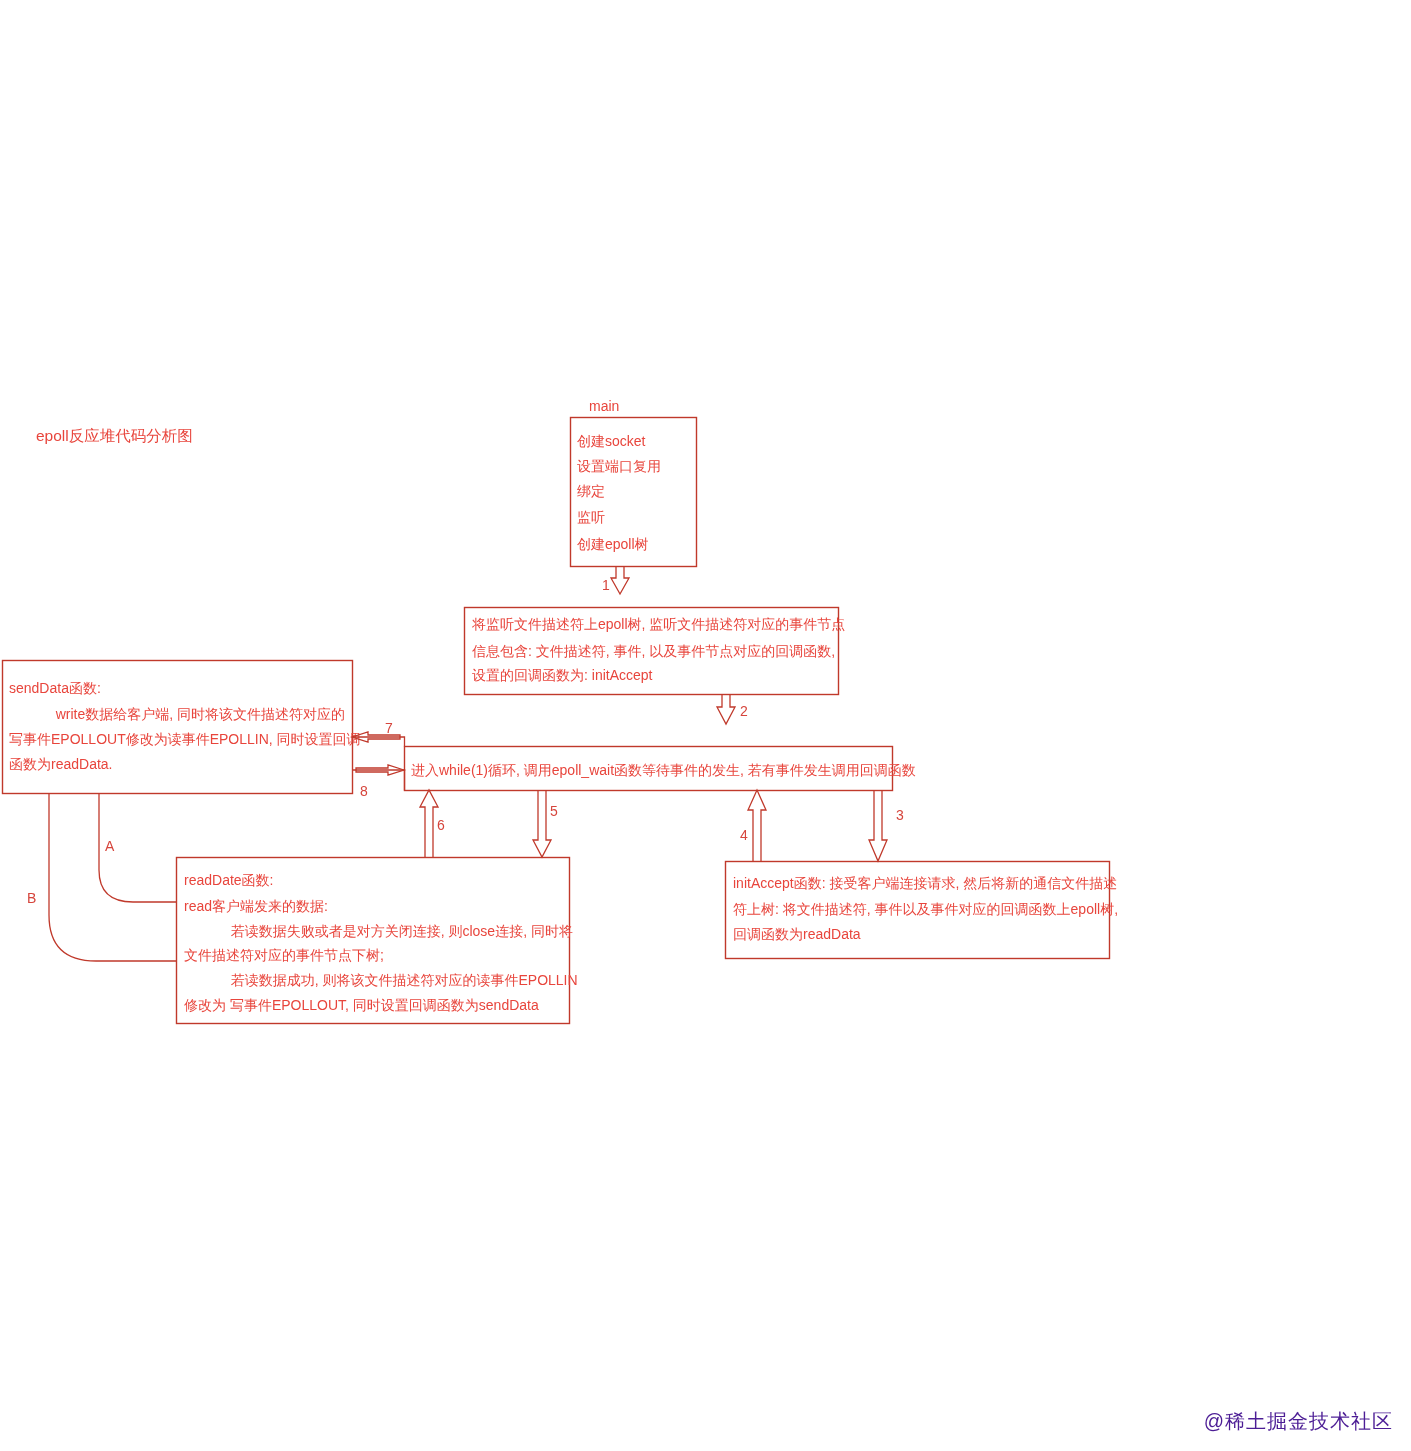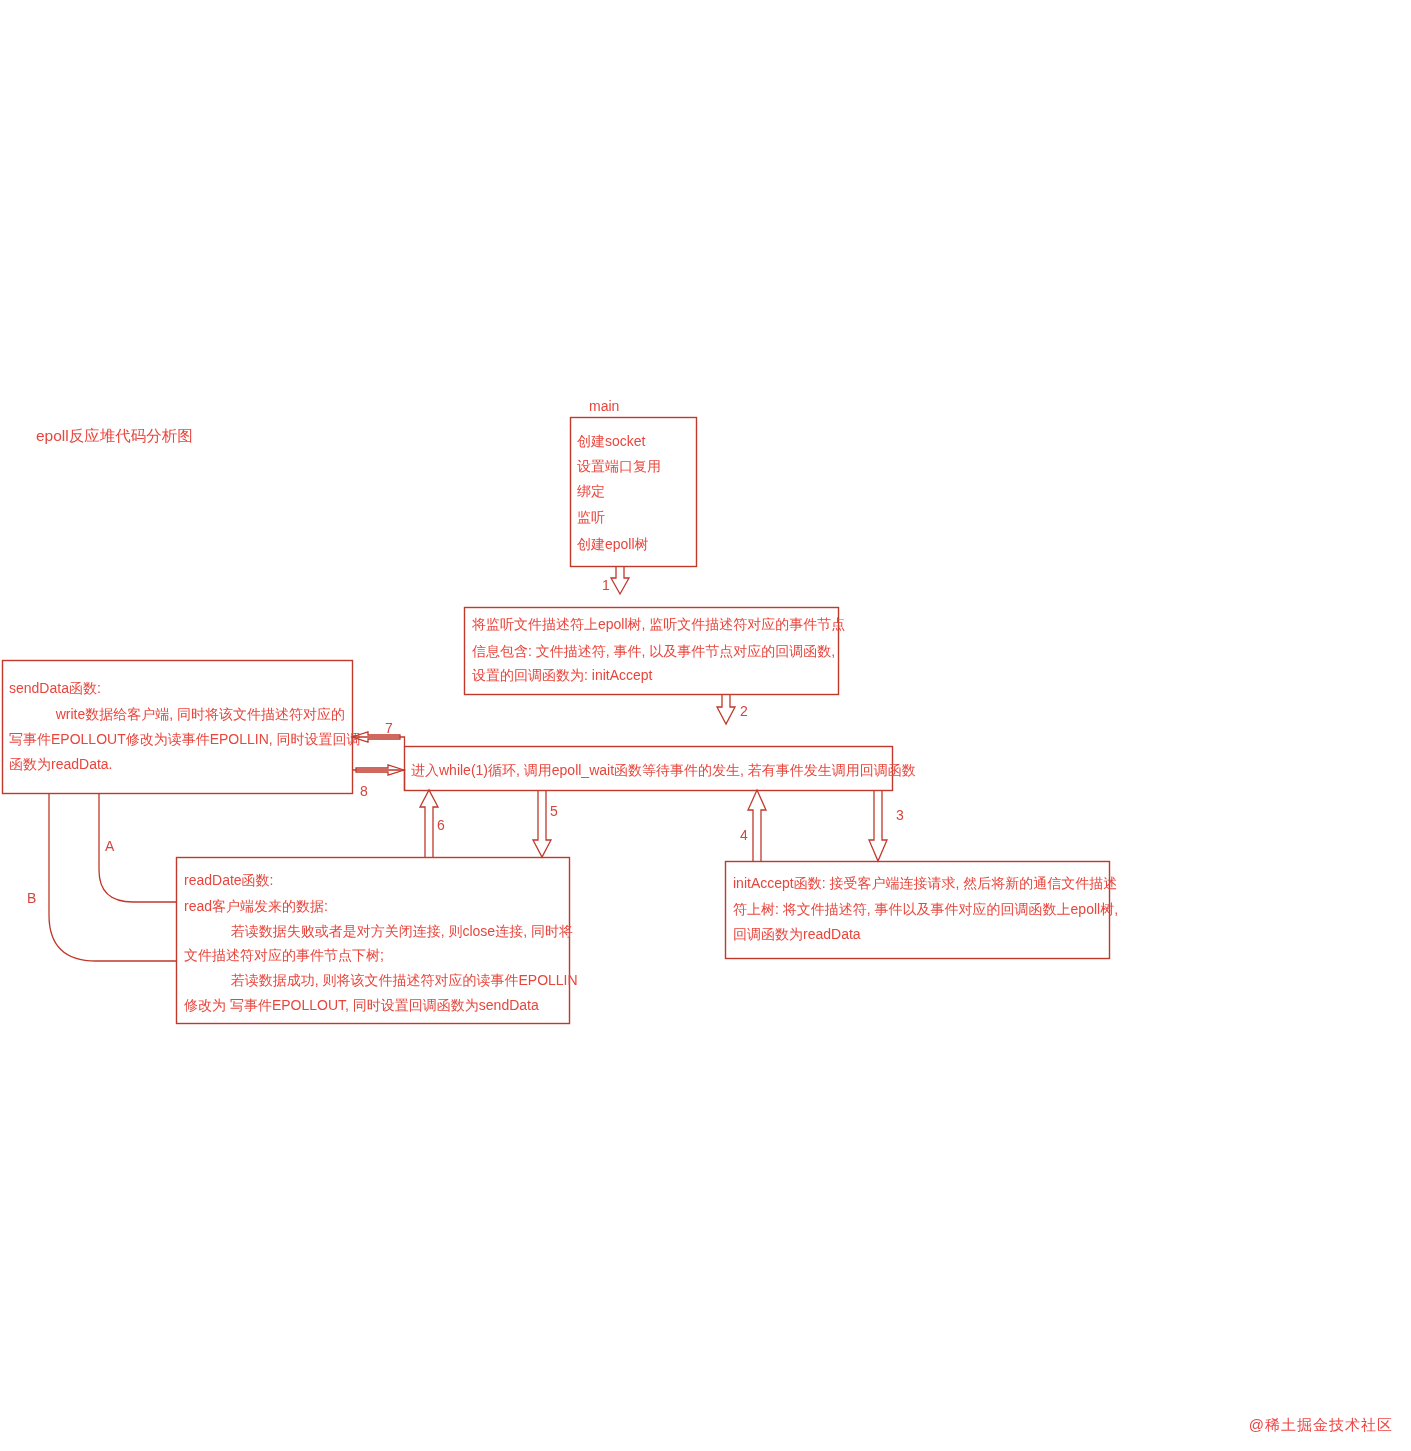--- a/index.html
+++ b/index.html
@@ -58,22 +58,22 @@
     fill: #d6453c;
   }
   text.main-label {
     font-size: 14px;
   }
   .watermark {
     position: absolute;
     right: 18px;
     bottom: 16px;
     font-family: "Liberation Sans", "DejaVu Sans", sans-serif;
-    font-size: 15px;
-    color: #ef4444;
+    font-size: 20px;
+    color: #4c1d95;
     letter-spacing: 1px;
     user-select: none;
   }
 </style>
 </head>
 <body>
 
 <div id="diagram-root">
 
   <svg class="diagram-canvas" viewBox="0 0 1411 1451" xmlns="http://www.w3.org/2000/svg">

